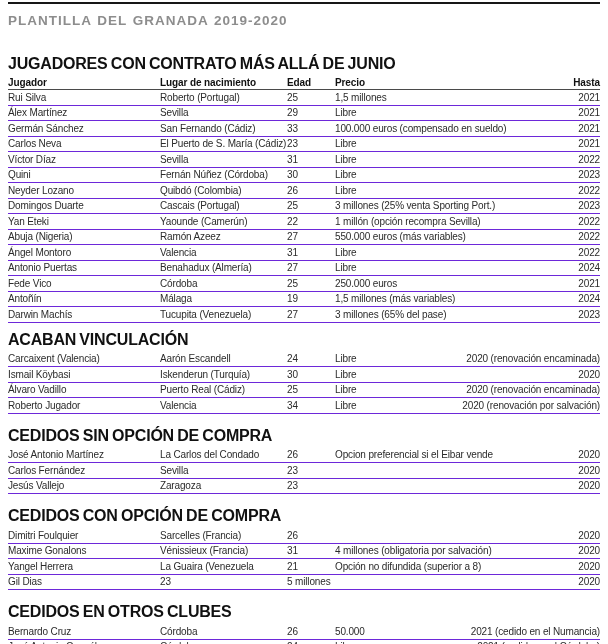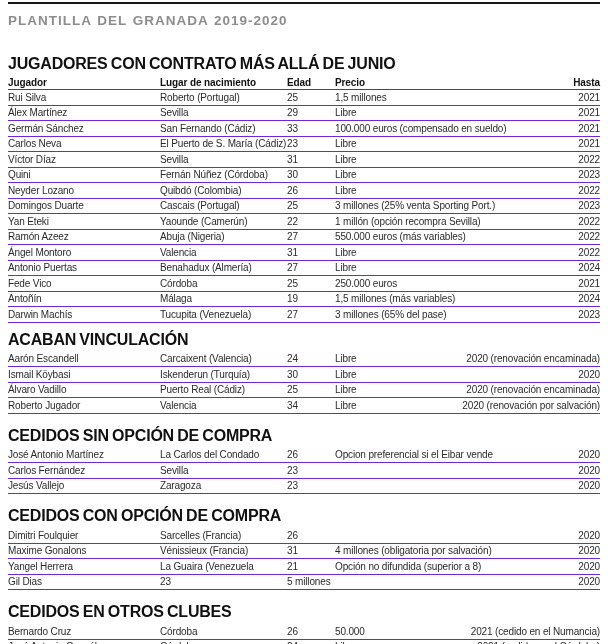--- a/index.html
+++ b/index.html
@@ -148,22 +148,22 @@
           <div class="cell until">2023</div>
         </div>
         <div class="grid-row row">
           <div class="cell name">Yan Eteki</div>
           <div class="cell place">Yaounde (Camerún)</div>
           <div class="cell age">22</div>
           <div class="cell price">1 millón (opción recompra Sevilla)</div>
           <div class="cell until">2022</div>
         </div>
         <div class="grid-row row">
+          <div class="cell place">Abuja (Nigeria)</div>
           <div class="cell name">Ramón Azeez</div>
-          <div class="cell place">Abuja (Nigeria)</div>
           <div class="cell age">27</div>
           <div class="cell price">550.000 euros (más variables)</div>
           <div class="cell until">2022</div>
         </div>
         <div class="grid-row row">
           <div class="cell name">Ángel Montoro</div>
           <div class="cell place">Valencia</div>
           <div class="cell age">31</div>
           <div class="cell price">Libre</div>
           <div class="cell until">2022</div>
@@ -193,22 +193,22 @@
           <div class="cell name">Darwin Machís</div>
           <div class="cell place">Tucupita (Venezuela)</div>
           <div class="cell age">27</div>
           <div class="cell price">3 millones (65% del pase)</div>
           <div class="cell until">2023</div>
         </div>
       </div>
       <div class="section second">
         <h2 class="section-title">ACABAN VINCULACIÓN</h2>
         <div class="grid-row row">
+          <div class="cell place">Carcaixent (Valencia)</div>
           <div class="cell name">Aarón Escandell</div>
-          <div class="cell place">Carcaixent (Valencia)</div>
           <div class="cell age">24</div>
           <div class="cell price">Libre</div>
           <div class="cell until">2020 (renovación encaminada)</div>
         </div>
         <div class="grid-row row">
           <div class="cell name">Ismail Köybasi</div>
           <div class="cell place">Iskenderun (Turquía)</div>
           <div class="cell age">30</div>
           <div class="cell price">Libre</div>
           <div class="cell until">2020</div>

